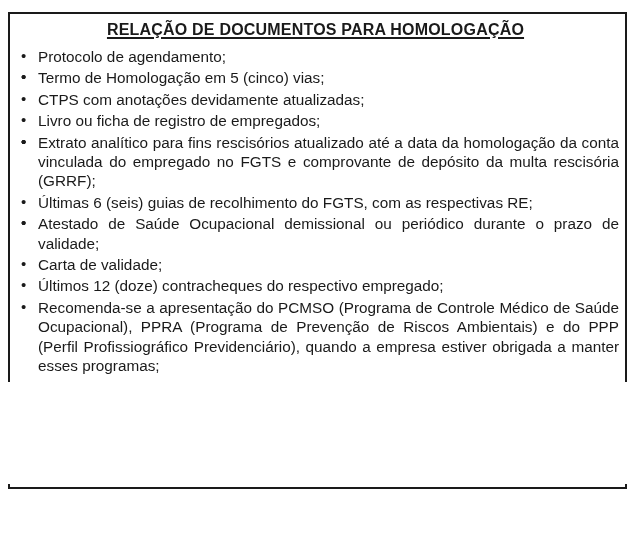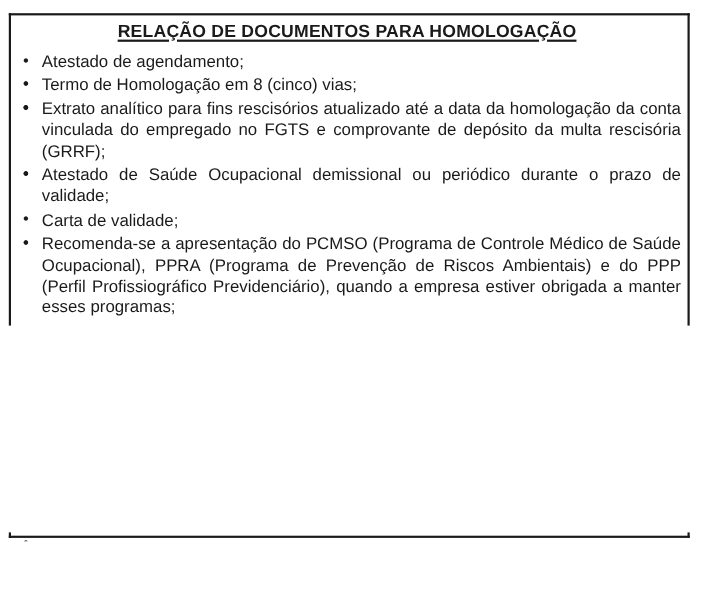--- a/index.html
+++ b/index.html
@@ -70,33 +70,33 @@
     font-size:15px;
   }
 </style>
 </head>
 <body>
 
 <div class="page">
   <div class="box box-main">
     <h1 class="title">RELAÇÃO DE DOCUMENTOS PARA HOMOLOGAÇÃO</h1>
     <ul class="list" id="main-list">
-        <li class="list-item"><span class="bullet">•</span><span>Atestado de agendamento;</span></li>
+        <li class="list-item"><span class="bullet">•</span><span>Protocolo de agendamento;</span></li>
         <li class="list-item"><span class="bullet">•</span></li>
-        <li class="list-item"><span class="bullet">•</span><span>Termo de Homologação em 8 (cinco) vias;</span></li>
-        <li class="list-item"><span class="bullet">•</span></li>
-        <li class="list-item"><span class="bullet">•</span></li>
+        <li class="list-item"><span class="bullet">•</span><span>Termo de Homologação em 5 (cinco) vias;</span></li>
+        <li class="list-item"><span class="bullet">•</span><span>CTPS com anotações devidamente atualizadas;</span></li>
+        <li class="list-item"><span class="bullet">•</span><span>Livro ou ficha de registro de empregados;</span></li>
         <li class="list-item"><span class="bullet">•</span></li>
         <li class="list-item"><span class="bullet">•</span></li>
         <li class="list-item"><span class="bullet">•</span><span>Extrato analítico para fins rescisórios atualizado até a data da homologação da conta vinculada do empregado no FGTS e comprovante de depósito da multa rescisória (GRRF);</span></li>
-        <li class="list-item"><span class="bullet">•</span></li>
+        <li class="list-item"><span class="bullet">•</span><span>Últimas 6 (seis) guias de recolhimento do FGTS, com as respectivas RE;</span></li>
         <li class="list-item"><span class="bullet">•</span></li>
         <li class="list-item"><span class="bullet">•</span><span>Atestado de Saúde Ocupacional demissional ou periódico durante o prazo de validade;</span></li>
         <li class="list-item"><span class="bullet">•</span><span>Carta de validade;</span></li>
-        <li class="list-item"><span class="bullet">•</span></li>
+        <li class="list-item"><span class="bullet">•</span><span>Últimos 12 (doze) contracheques do respectivo empregado;</span></li>
         <li class="list-item"><span class="bullet">•</span><span>Recomenda-se a apresentação do PCMSO (Programa de Controle Médico de Saúde Ocupacional), PPRA (Programa de Prevenção de Riscos Ambientais) e do PPP (Perfil Profissiográfico Previdenciário), quando a empresa estiver obrigada a manter esses programas;</span></li>
       </ul>
   </div>
   <div class="box box-footer">
     <ul class="list" id="footer-list">
         <li class="list-item"><span class="bullet">•</span></li>
       </ul>
   </div>
 </div>
 

